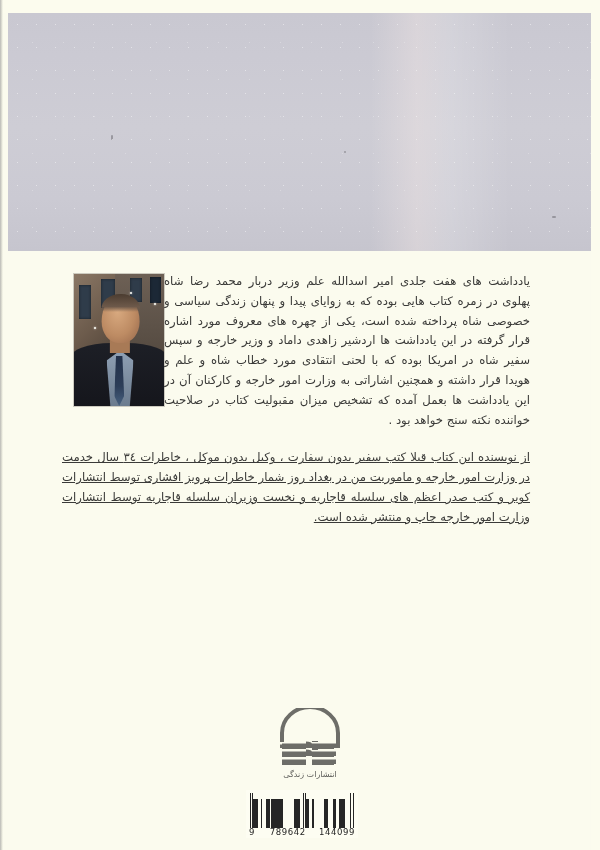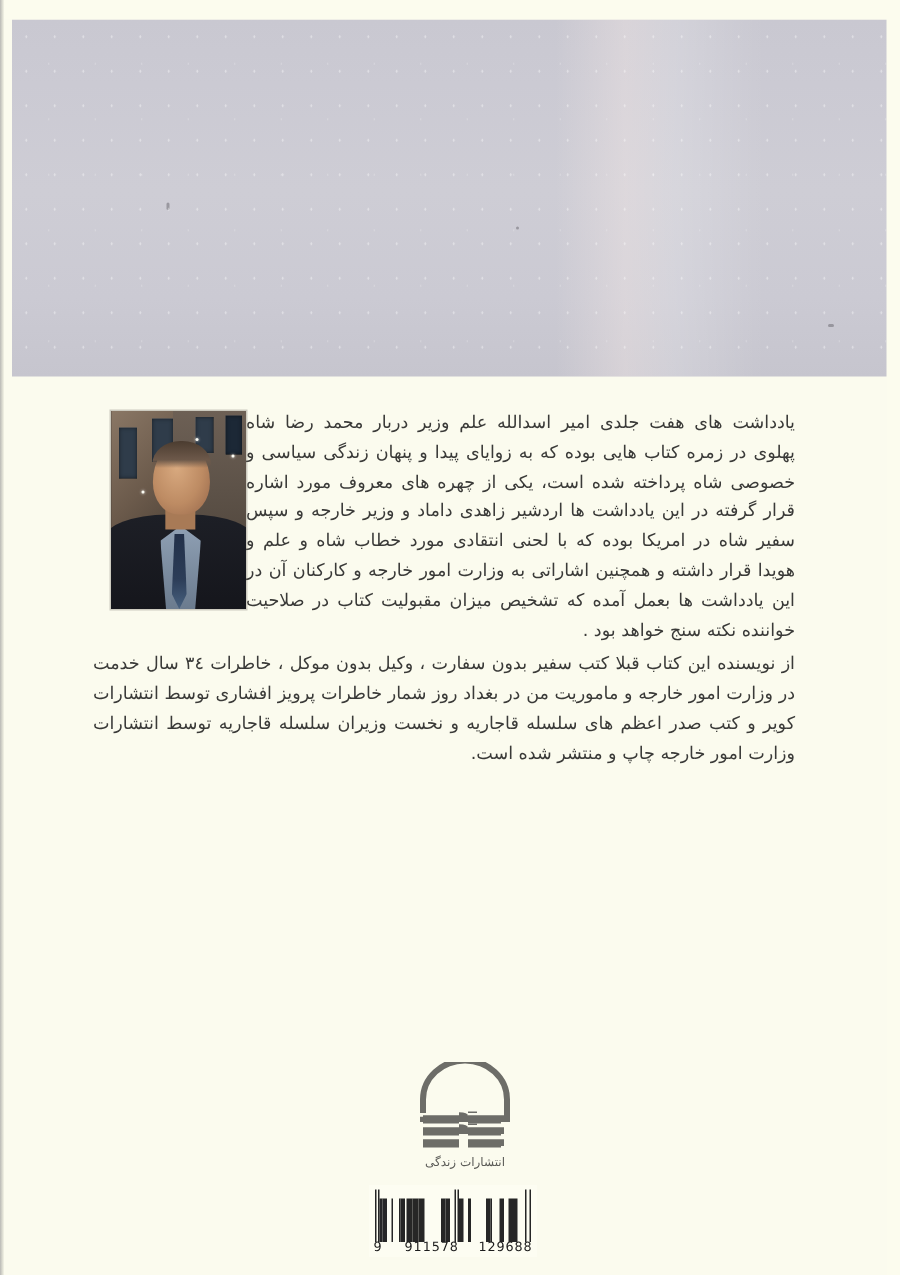--- a/index.html
+++ b/index.html
@@ -110,21 +110,22 @@
     font-size: 11.7px;
     line-height: 19.8px;
     letter-spacing: -0.1px;
     text-align: justify;
     text-justify: inter-word;
   }
   .para.p1 {
     
   }
   .para.p2 {
-    margin-top: 3px;
+    margin-top: 18px;
+    text-decoration: underline;
   }
 
   
   .portrait {
     float: left;
     width: 90px;
     height: 132px;
     margin: 2px 0 6px 12px;
     position: relative;
     overflow: hidden;
@@ -395,18 +396,18 @@
         <span style="width: 3.391px; height: 29px; background: rgb(38, 38, 38);"></span>
         <span style="width: 2.261px; height: 29px; background: rgb(38, 38, 38);"></span>
         <span style="width: 2.261px; height: 29px; background: transparent;"></span>
         <span style="width: 3.391px; height: 29px; background: transparent;"></span>
         <span style="width: 1.13px; height: 35px; background: rgb(38, 38, 38);"></span>
         <span style="width: 1.13px; height: 29px; background: transparent;"></span>
         <span style="width: 1.13px; height: 35px; background: rgb(38, 38, 38);"></span>
       </div>
     <div class="barcode-digits">
       <span class="lead">9</span>
-      <span class="grp">911578</span>
-      <span class="grp">129688</span>
+      <span class="grp">789642</span>
+      <span class="grp">144099</span>
     </div>
   </div>
 
 </div>
 
 </body></html>

